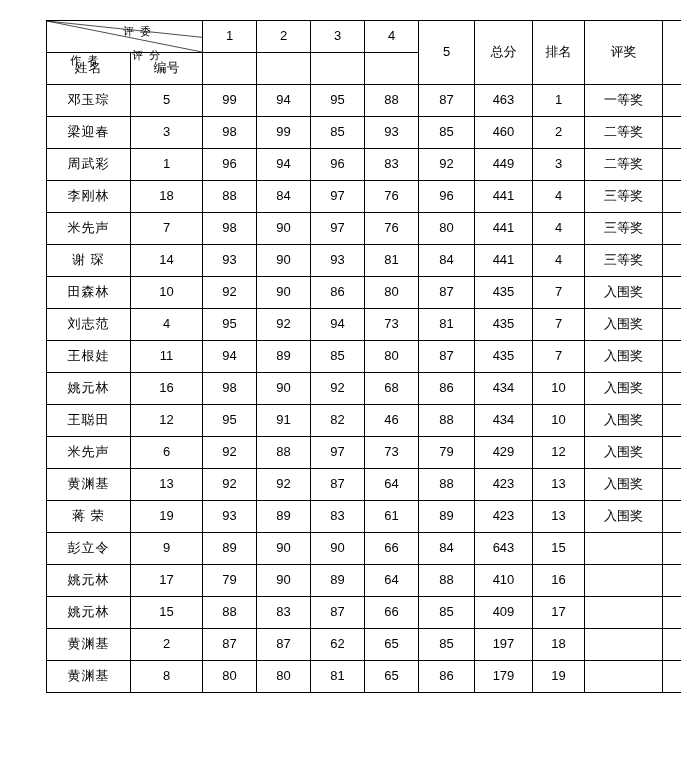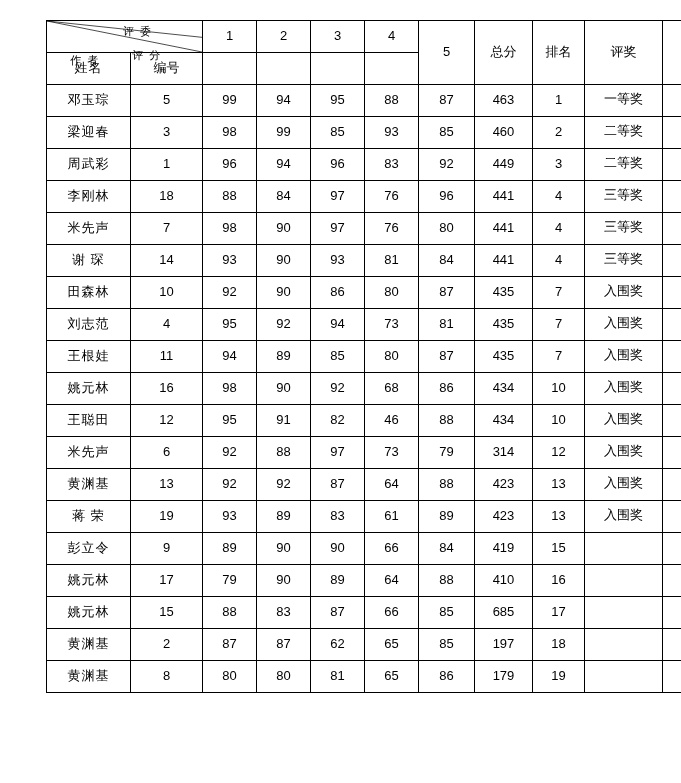--- a/index.html
+++ b/index.html
@@ -93,21 +93,21 @@
   }
   .name-cell {
     letter-spacing: 1px;
     font-size: 14px;
   }
   .subhdr {
     height: 26px;
     font-size: 13px;
   }
   td.num { font-size: 13px; }
-  .award { font-size: 13px; font-family: Liberation Mono, monospace; }
+  .award { font-size: 13px; }
 </style>
 </head>
 <body>
 
 <div class="sheet">
   <table class="score-table">
     <colgroup>
       <col class="c-name">
       <col class="c-code">
       <col class="c-j">
@@ -295,21 +295,21 @@
           <td class="award"></td>
         </tr>
         <tr>
           <td class="name-cell">米先声</td>
           <td class="num">6</td>
           <td class="num">92</td>
           <td class="num">88</td>
           <td class="num">97</td>
           <td class="num">73</td>
           <td class="num">79</td>
-          <td class="num">314</td>
+          <td class="num">429</td>
           <td class="num">12</td>
           <td class="award">入围奖</td>
           <td class="award"></td>
         </tr>
         <tr>
           <td class="name-cell">黄渊基</td>
           <td class="num">13</td>
           <td class="num">92</td>
           <td class="num">92</td>
           <td class="num">87</td>
@@ -334,21 +334,21 @@
           <td class="award"></td>
         </tr>
         <tr>
           <td class="name-cell">彭立令</td>
           <td class="num">9</td>
           <td class="num">89</td>
           <td class="num">90</td>
           <td class="num">90</td>
           <td class="num">66</td>
           <td class="num">84</td>
-          <td class="num">419</td>
+          <td class="num">643</td>
           <td class="num">15</td>
           <td class="award"></td>
           <td class="award"></td>
         </tr>
         <tr>
           <td class="name-cell">姚元林</td>
           <td class="num">17</td>
           <td class="num">79</td>
           <td class="num">90</td>
           <td class="num">89</td>
@@ -360,21 +360,21 @@
           <td class="award"></td>
         </tr>
         <tr>
           <td class="name-cell">姚元林</td>
           <td class="num">15</td>
           <td class="num">88</td>
           <td class="num">83</td>
           <td class="num">87</td>
           <td class="num">66</td>
           <td class="num">85</td>
-          <td class="num">685</td>
+          <td class="num">409</td>
           <td class="num">17</td>
           <td class="award"></td>
           <td class="award"></td>
         </tr>
         <tr>
           <td class="name-cell">黄渊基</td>
           <td class="num">2</td>
           <td class="num">87</td>
           <td class="num">87</td>
           <td class="num">62</td>

